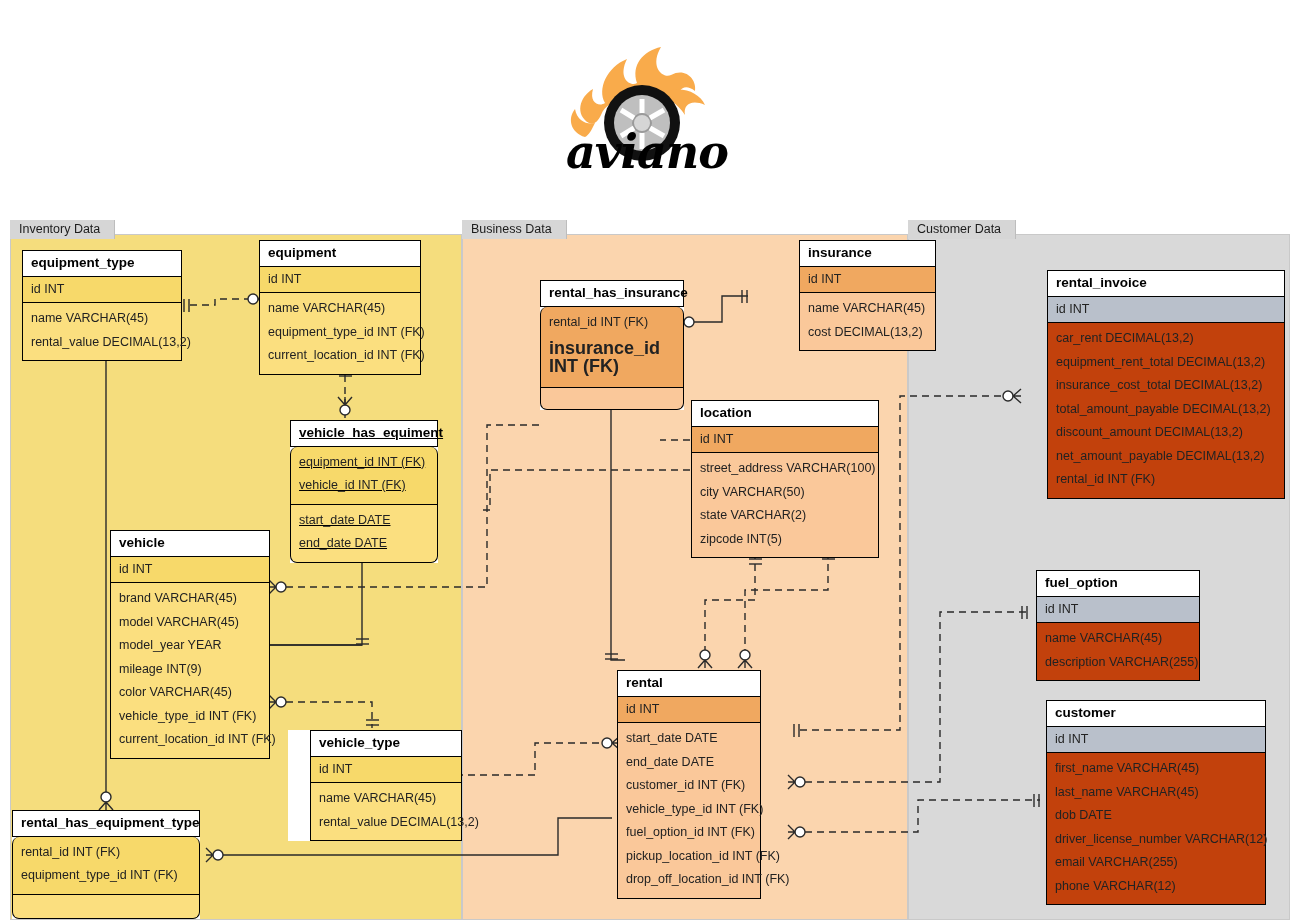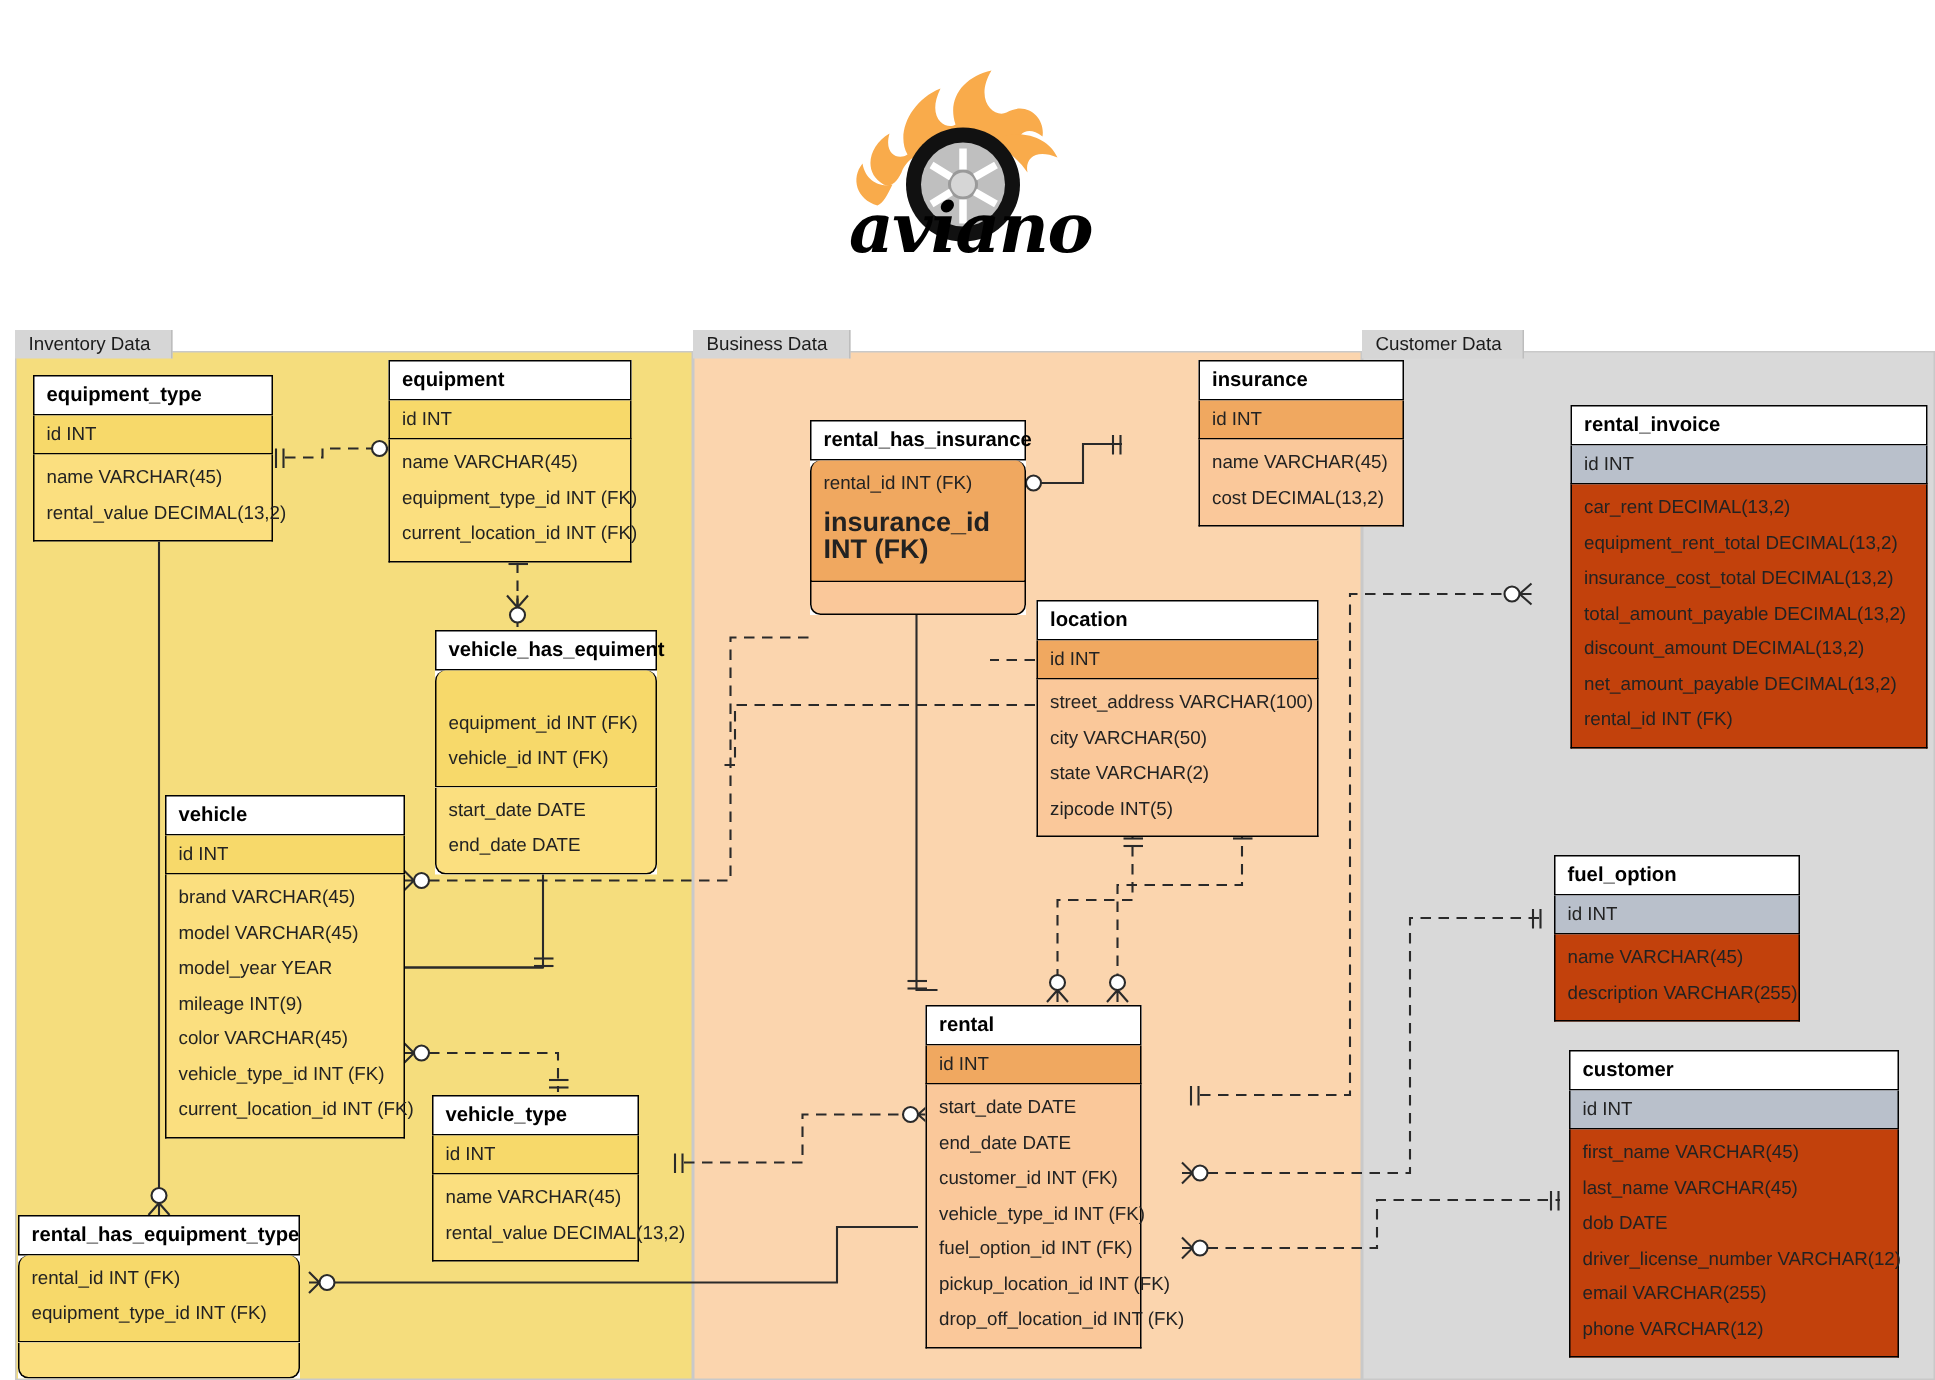--- a/index.html
+++ b/index.html
@@ -213,24 +213,24 @@
   <div class="tbl t-yellow" style="left:259px;top:240px;width:162px;">
     <div class="tbl-title">equipment</div>
     <div class="tbl-pk">id INT</div>
     <div class="tbl-cols">
       <div class="col">name VARCHAR(45)</div>
       <div class="col">equipment_type_id INT (FK)</div>
       <div class="col">current_location_id INT (FK)</div>
     </div>
   </div>
 
-  <div class="tbl t-yellow junction" style="left:290px;top:420px;width:148px;">
+  <div class="tbl t-yellow junction" style="left:290px;top:420px;width:148px;text-decoration:underline;">
     <div class="tbl-title">vehicle_has_equiment</div>
     <div class="tbl-pk" style="padding:4px 8px 6px 8px;">
-      <div class="col" style="font-size:12.5px;padding:5px 0 6px 0;margin-top:20px;">equipment_id INT (FK)</div>
+      <div class="col" style="font-size:12.5px;padding:5px 0 6px 0;">equipment_id INT (FK)</div>
       <div class="col" style="font-size:12.5px;padding:5px 0 6px 0;">vehicle_id INT (FK)</div>
     </div>
     <div class="tbl-cols">
       <div class="col">start_date DATE</div>
       <div class="col">end_date DATE</div>
     </div>
   </div>
 
   <div class="tbl t-yellow" style="left:110px;top:530px;width:160px;">
     <div class="tbl-title">vehicle</div>
@@ -239,21 +239,21 @@
       <div class="col">brand VARCHAR(45)</div>
       <div class="col">model VARCHAR(45)</div>
       <div class="col">model_year YEAR</div>
       <div class="col">mileage INT(9)</div>
       <div class="col">color VARCHAR(45)</div>
       <div class="col">vehicle_type_id INT (FK)</div>
       <div class="col">current_location_id INT (FK)</div>
     </div>
   </div>
 
-  <div class="tbl t-yellow" style="left:288px;top:730px;width:138px;">
+  <div class="tbl t-yellow" style="left:288px;top:730px;width:152px;padding-left:22px;">
     <div class="tbl-title">vehicle_type</div>
     <div class="tbl-pk">id INT</div>
     <div class="tbl-cols">
       <div class="col">name VARCHAR(45)</div>
       <div class="col">rental_value DECIMAL(13,2)</div>
     </div>
   </div>
 
   <div class="tbl t-yellow junction" style="left:12px;top:810px;width:188px;">
     <div class="tbl-title">rental_has_equipment_type</div>

